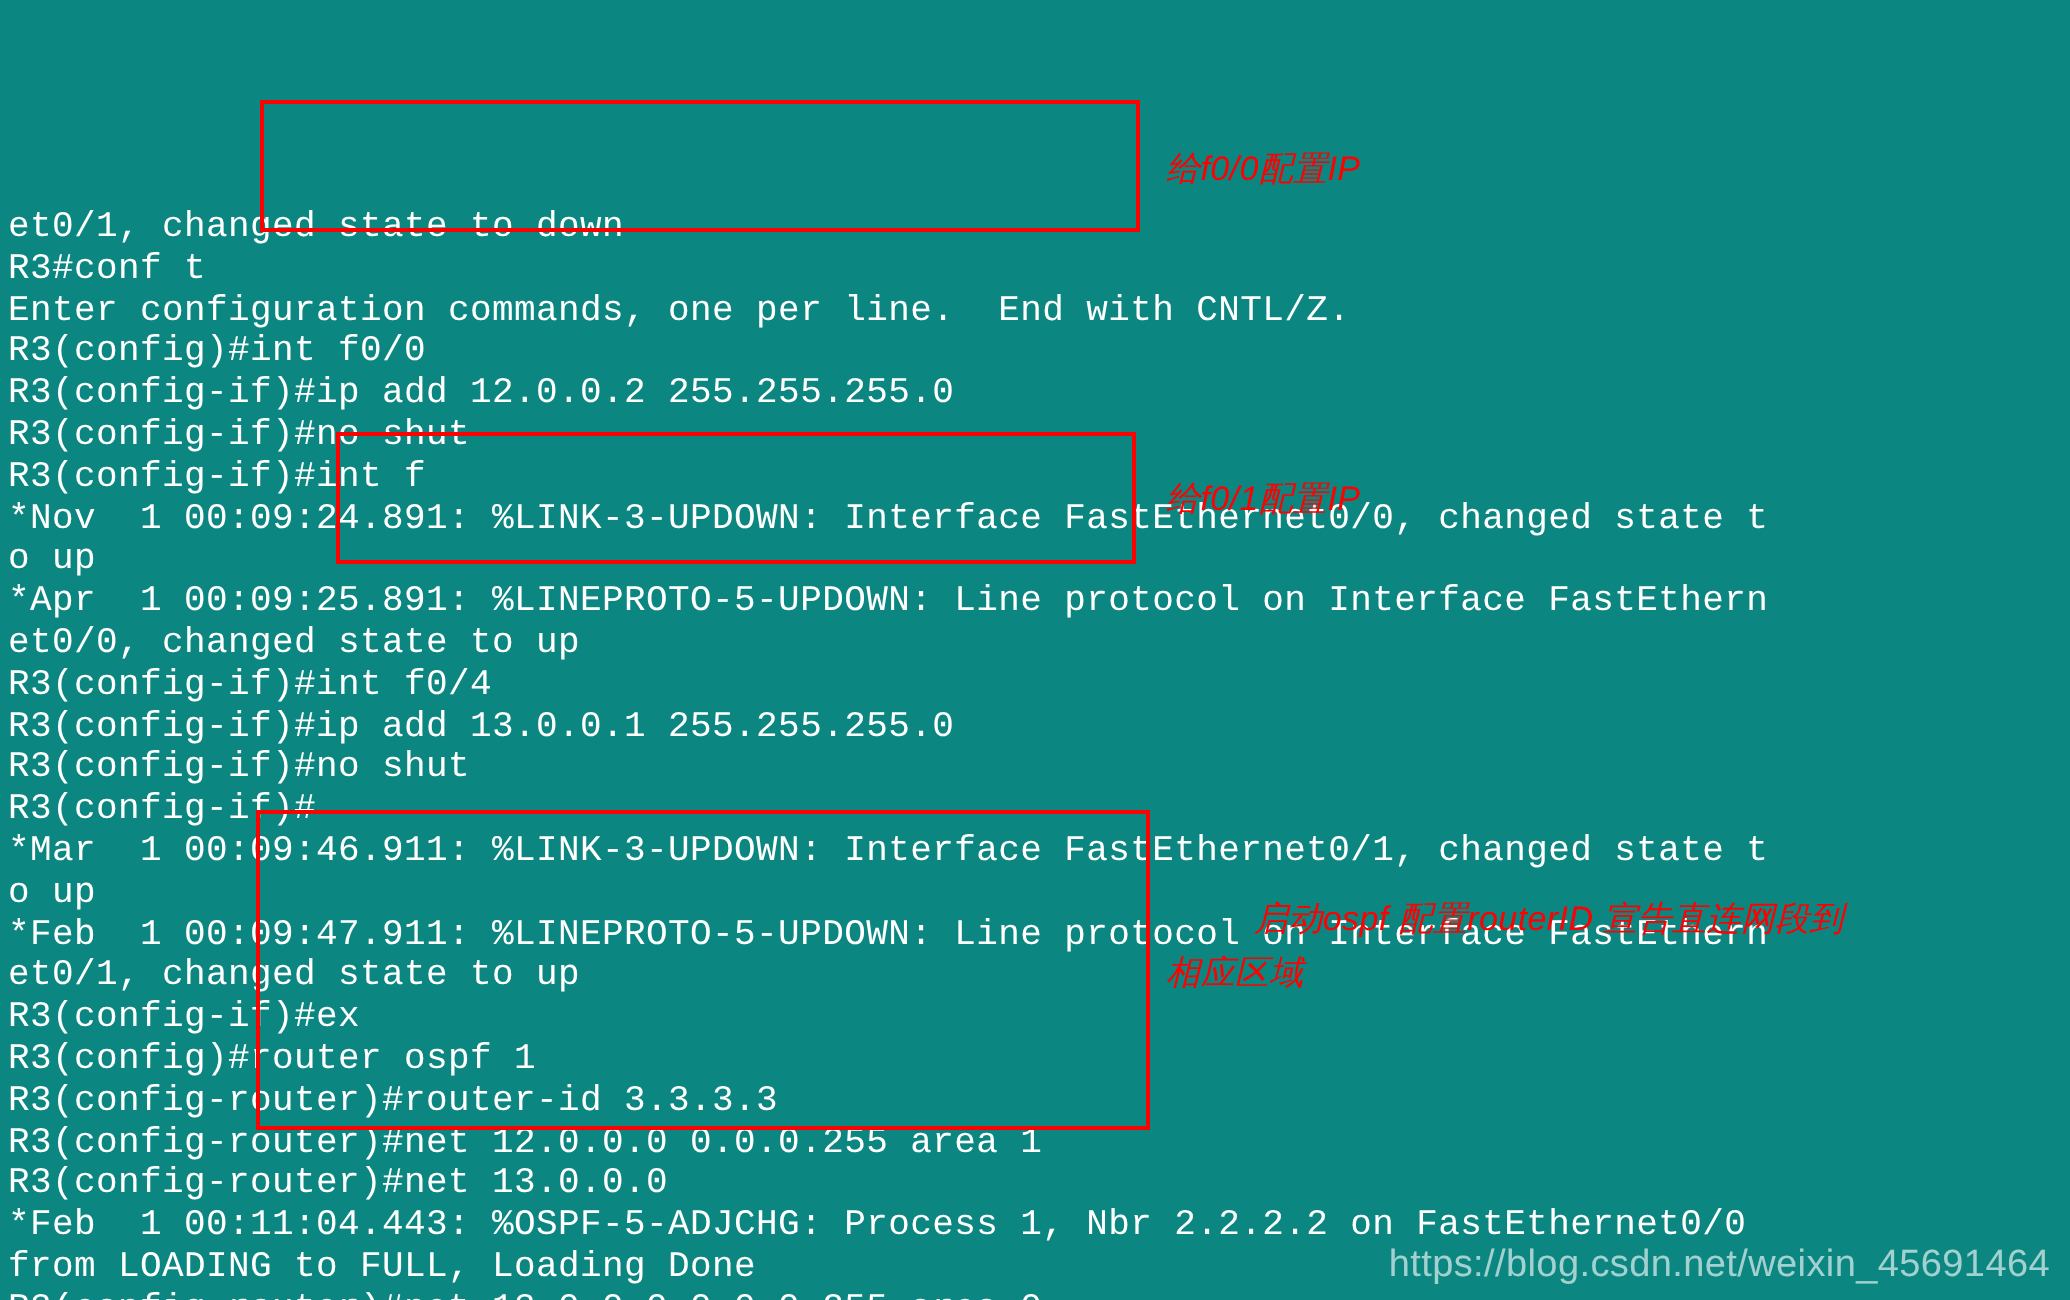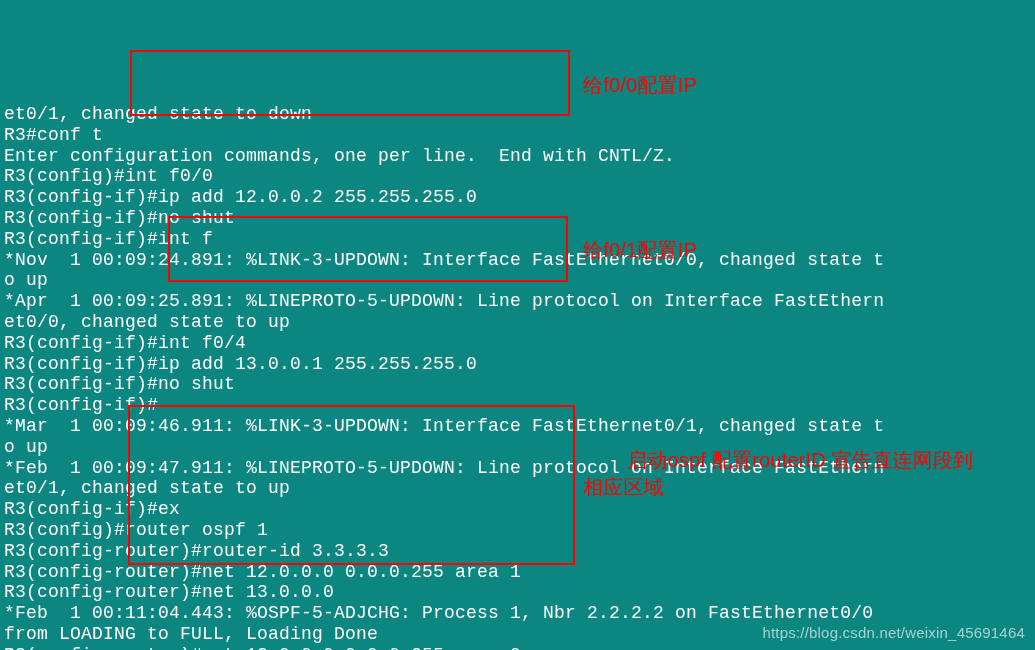--- a/index.html
+++ b/index.html
@@ -21,30 +21,31 @@
     }
     .annotation-box {
       position: absolute;
       border: 2px solid #ff0000;
       pointer-events: none;
     }
     .annotation-label {
       position: absolute;
       color: #ff0000;
       font-family: "SimSun", "Microsoft YaHei", sans-serif;
-      font-size: 20px;
+      font-size: 17px;
       white-space: nowrap;
+      font-style: italic;
     }
     .watermark {
       position: absolute;
       right: 10px;
       bottom: 6px;
       color: rgba(255,255,255,0.62);
       font-family: Arial, sans-serif;
-      font-size: 15px;
+      font-size: 19px;
     }
   </style>
 </head>
 <body>
 
 
 
 <div class="terminal">
 <span>et0/1, changed state to down</span>
 <span>R3#conf t</span>

